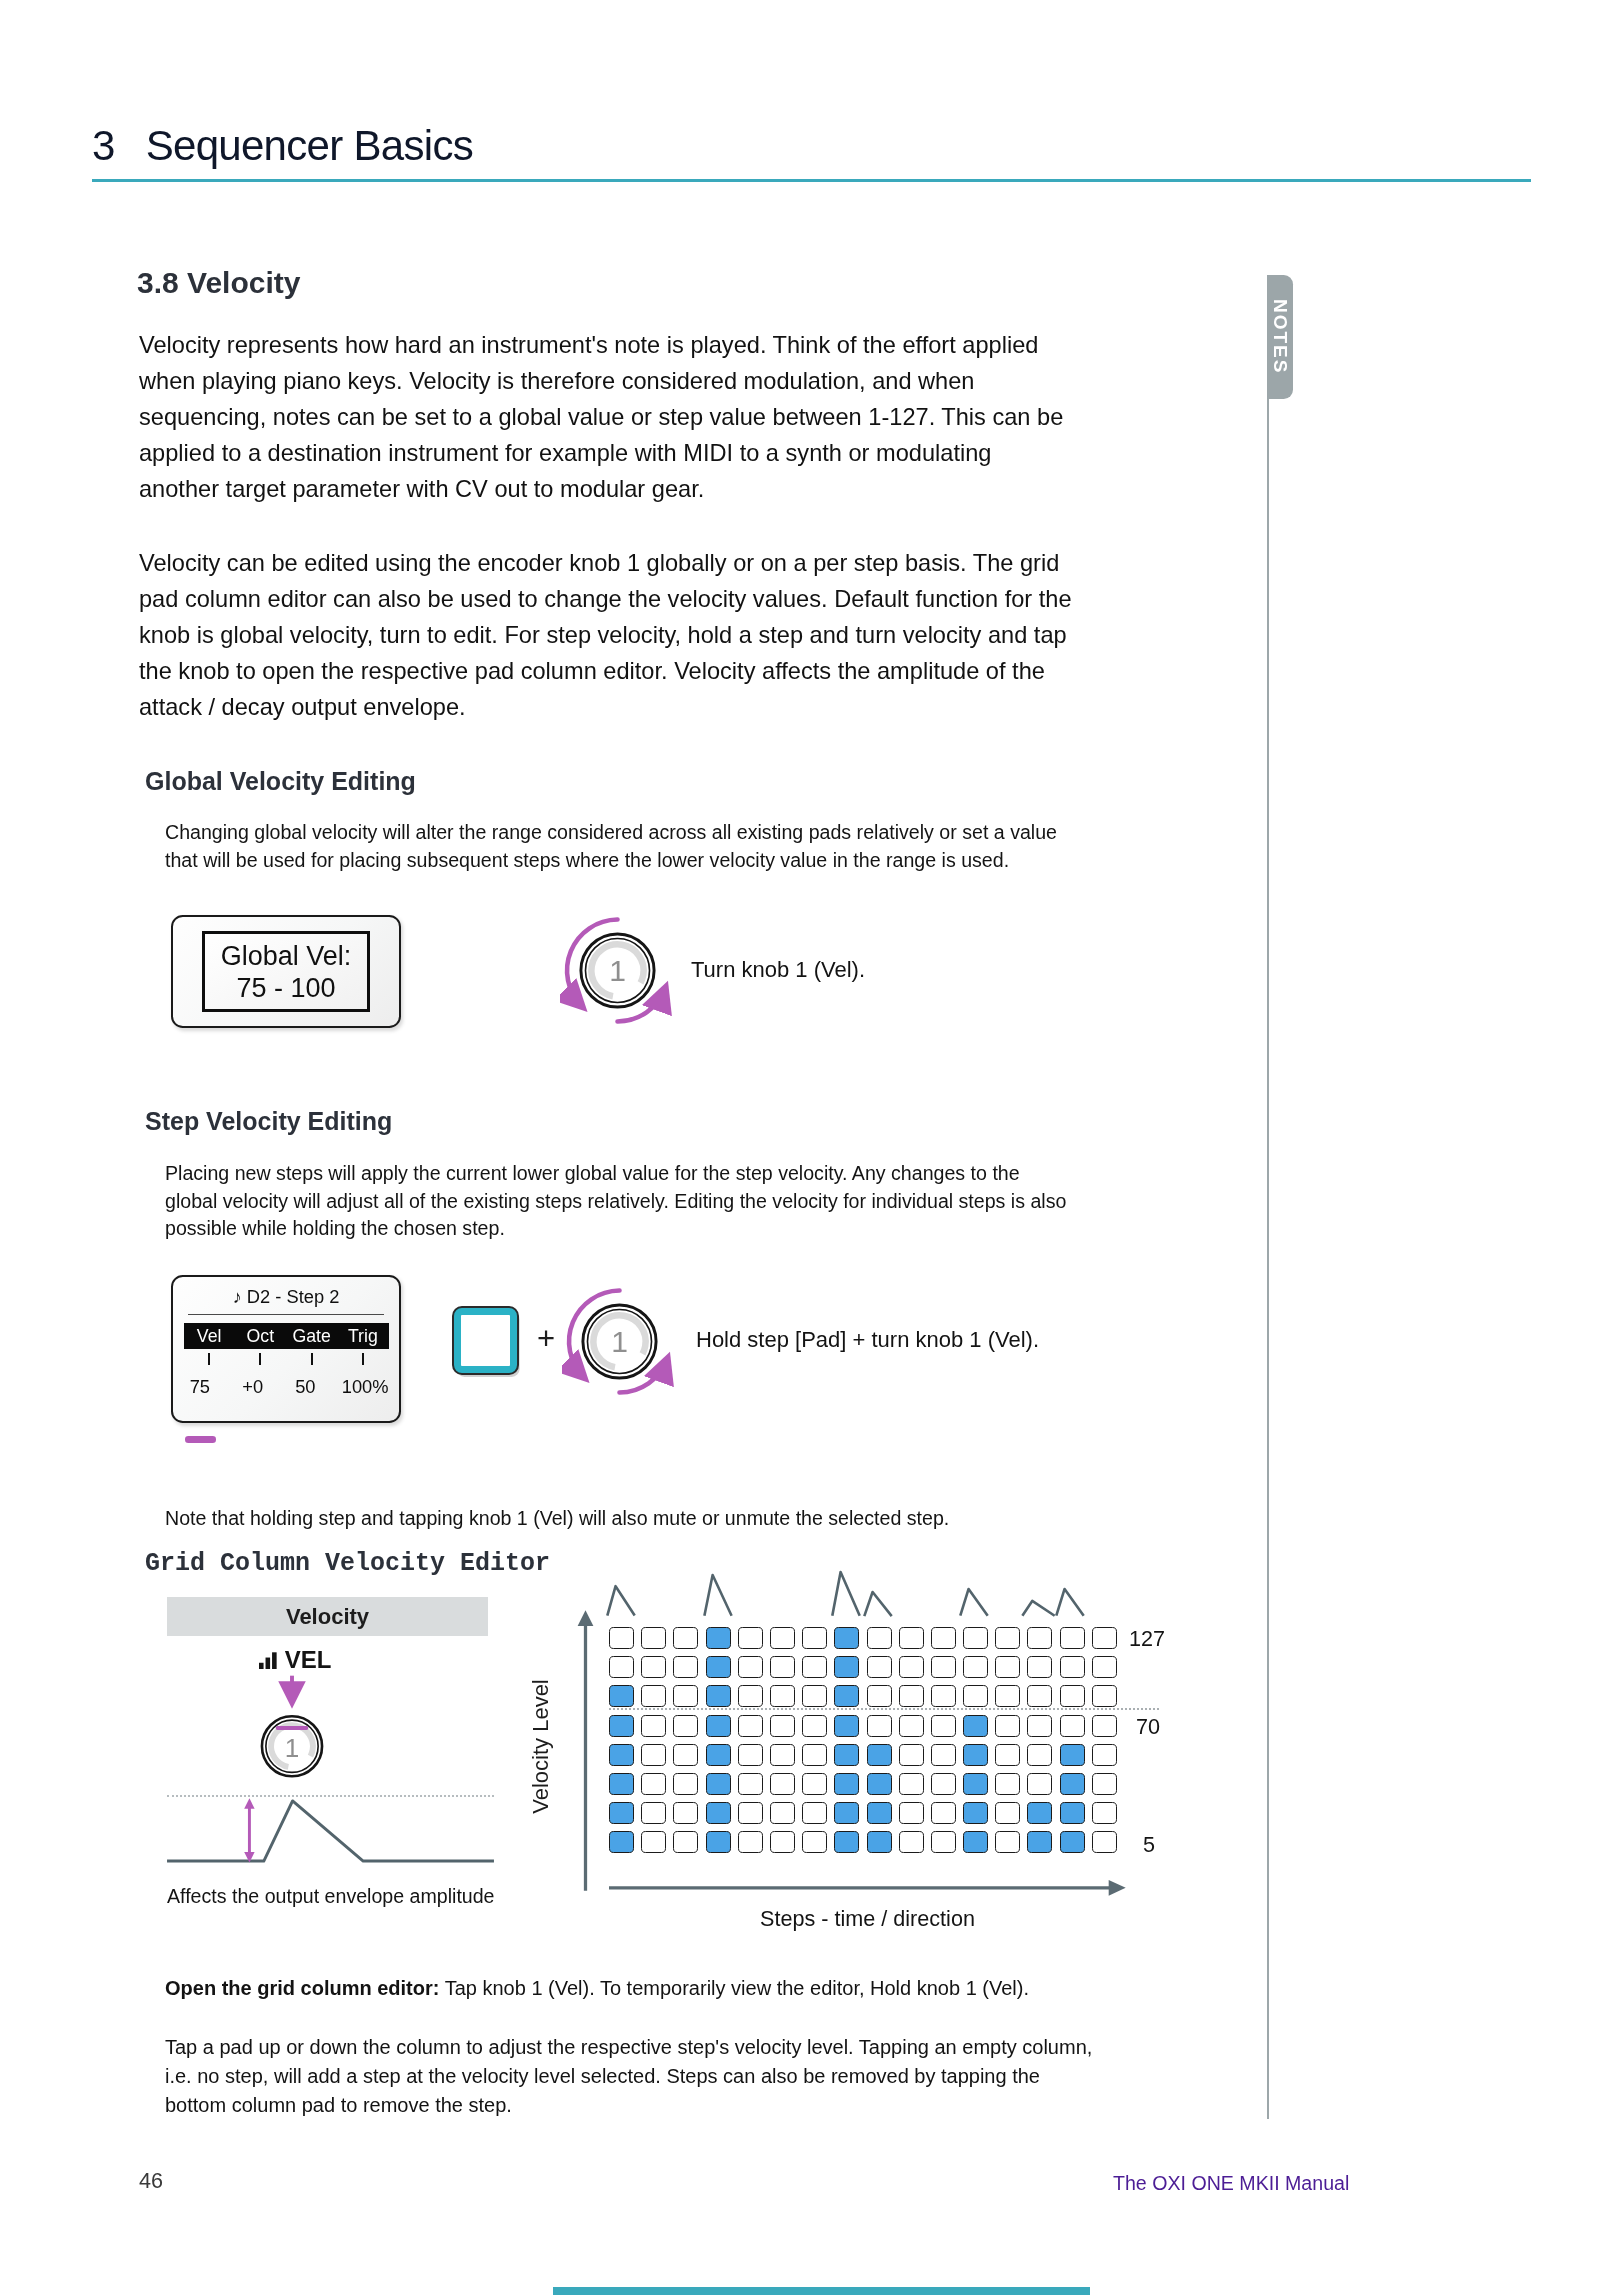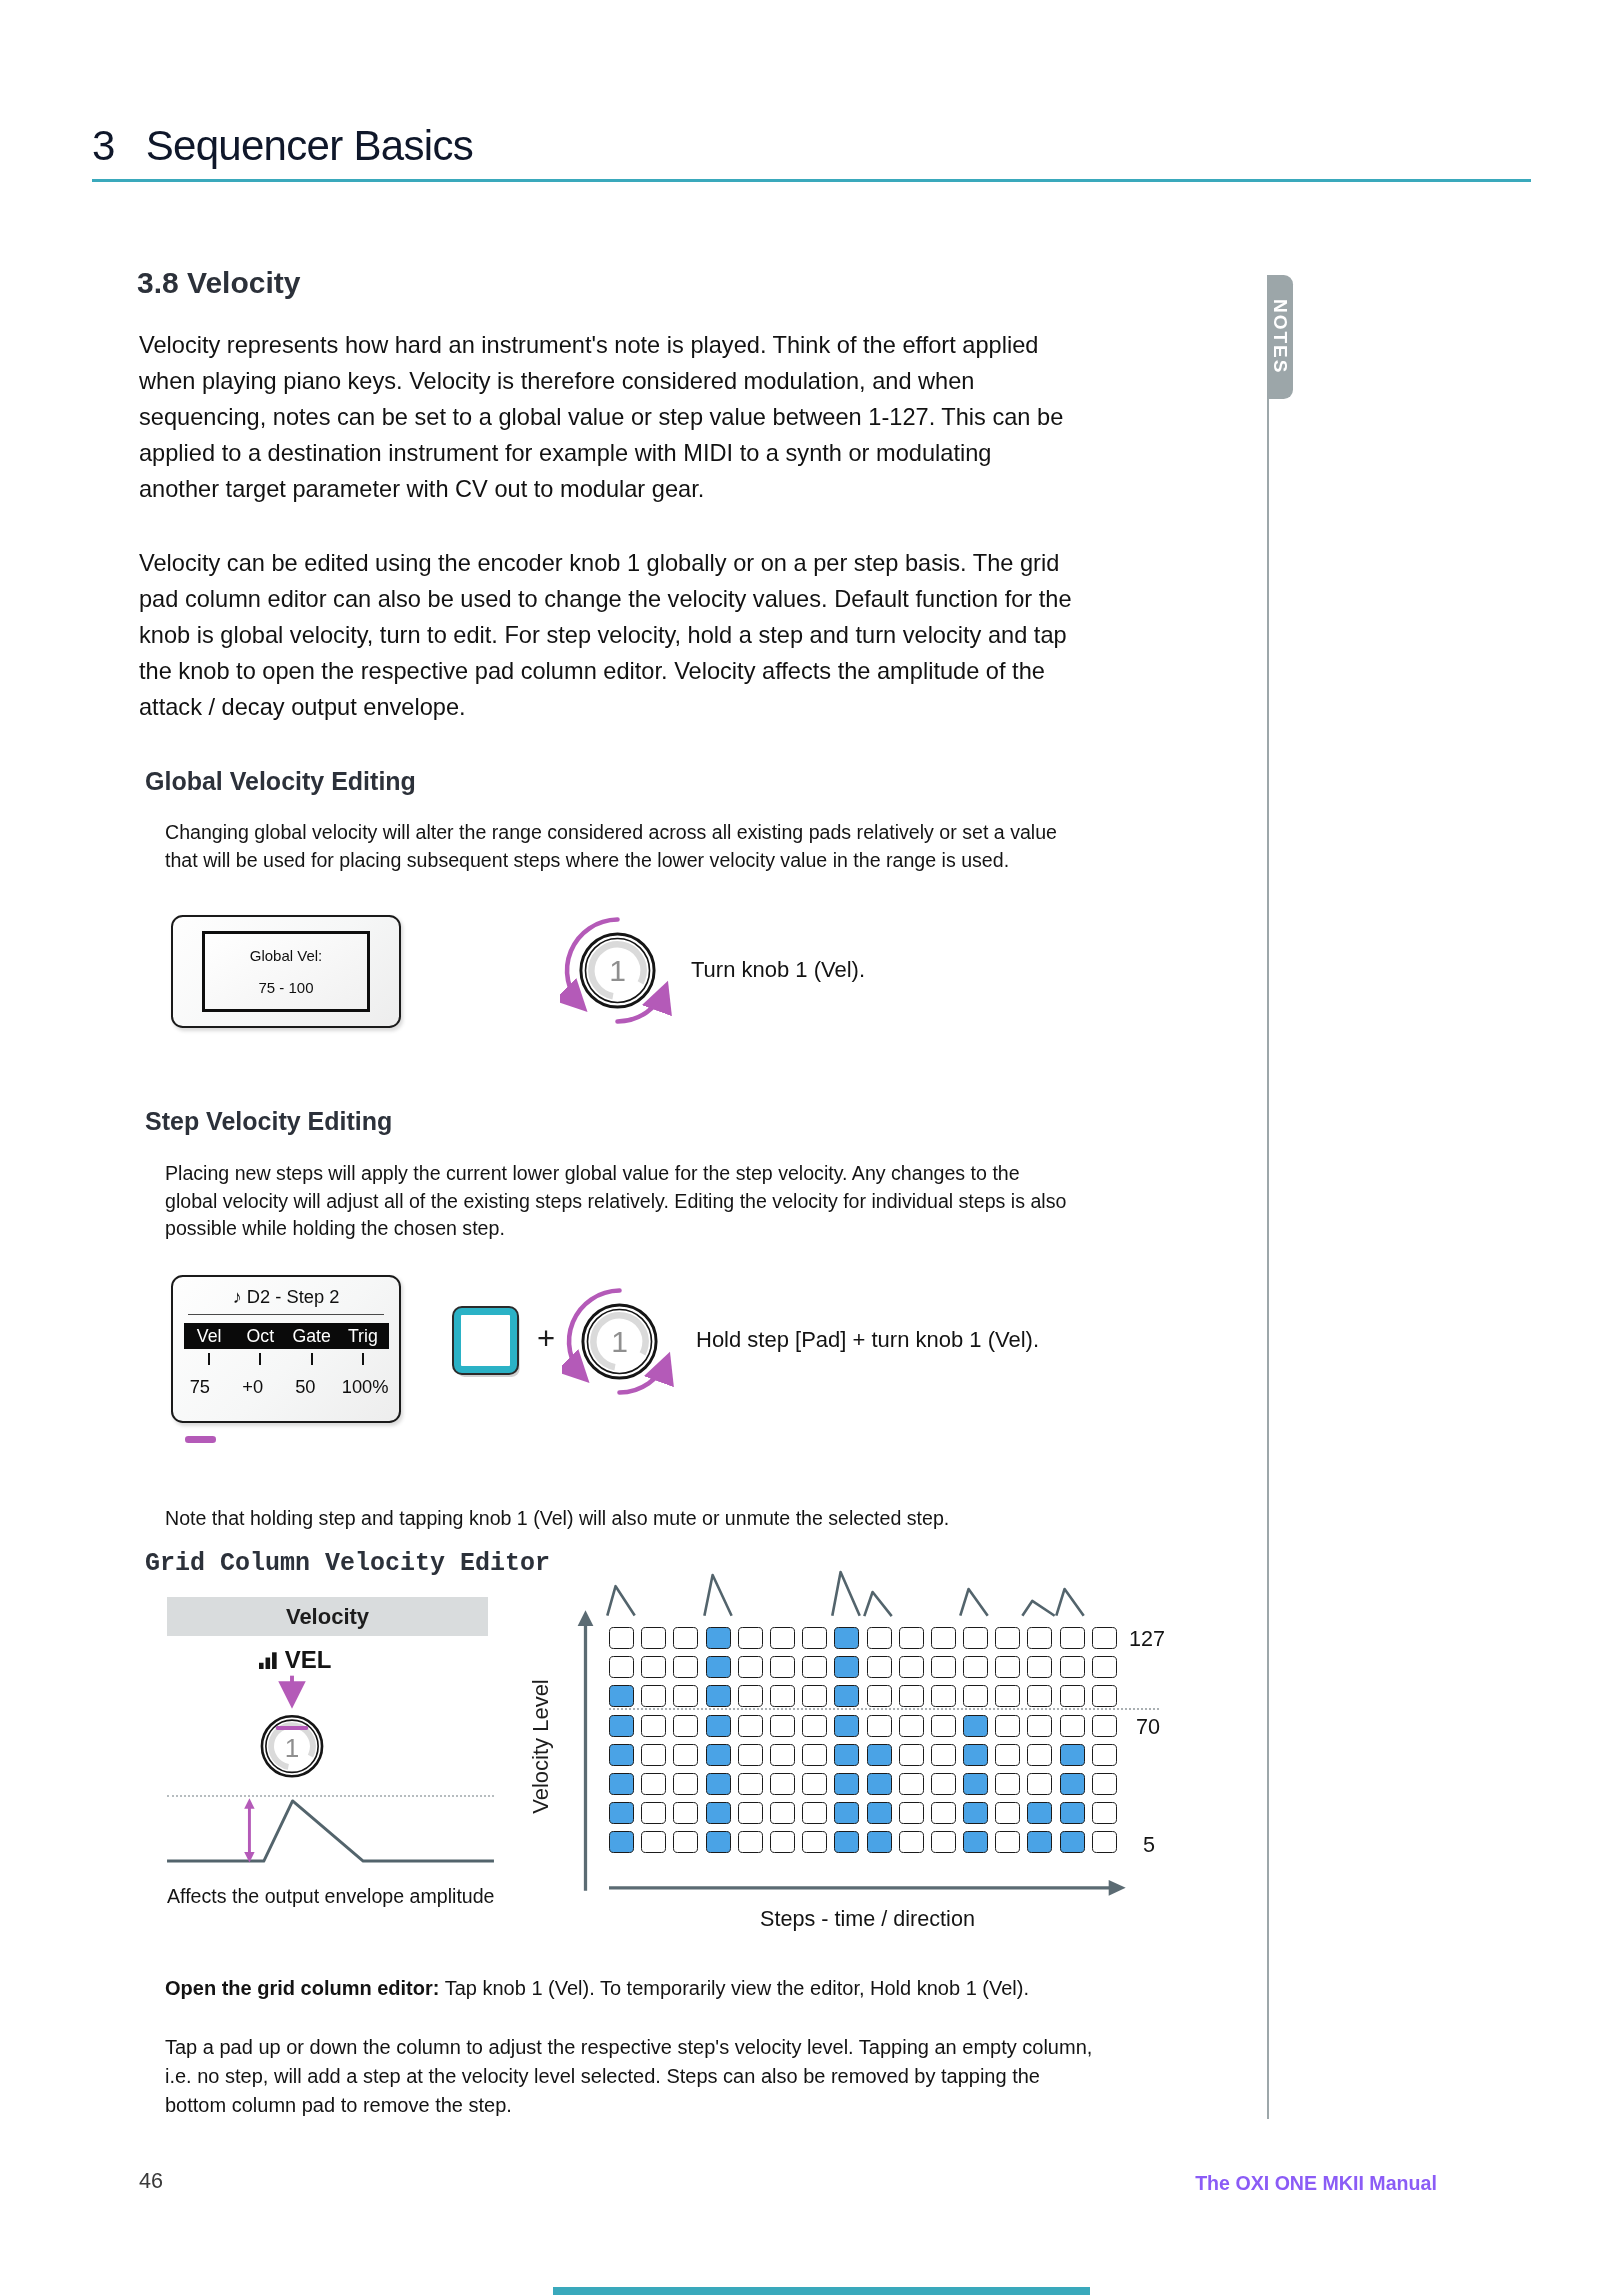--- a/index.html
+++ b/index.html
@@ -38,21 +38,21 @@
   #tap-text { left:165px; top:2033px; width:1073px; font-size:20px; line-height:29px; white-space:pre-line; }
 
   
   .screen { border:2px solid #1A1A1A; border-radius:11.8px;
             background:linear-gradient(135deg,#fefefe 0%,#f6f7f7 55%,#ededed 100%);
             box-shadow:2px 2.6px 3.9px rgba(0,0,0,0.15); }
   #screen1 { left:171px; top:915px; width:230px; height:113px; }
   #screen1-inner { position:absolute; left:29px; top:14.4px; right:29px; bottom:14.4px;
                    border:3.3px solid #0E0E0E; background:linear-gradient(150deg,#ffffff,#f1f1f1);
                    display:flex; flex-direction:column; align-items:center; justify-content:center;
-                   font-size:15px; line-height:32px; color:#101010; text-align:center; }
+                   font-size:27px; line-height:32px; color:#101010; text-align:center; }
   #screen2 { left:171px; top:1275px; width:230px; height:148px; padding:9.2px 10.5px 0 10.5px; }
   #screen2-title { text-align:center; font-size:18.3px; color:#101010; }
   #screen2-divider { width:196px; height:1.3px; background:#4a4a4a; margin:5.9px auto 0; }
   .param-row { display:flex; margin-top:0; }
   .param-row > * { flex:1; display:flex; align-items:center; justify-content:center; }
   #param-bar { background:#0A0A0A; height:26px; margin-top:7.9px; }
   #param-bar span { color:#ffffff; font-size:17.7px; }
   #param-ticks { height:19.6px; }
   #param-ticks .tick { width:2px; height:11.8px; background:#111; flex:none; margin:3.9px auto 0; }
   #param-ticks > div { display:block; }
@@ -90,21 +90,21 @@
   .axis-val { font-size:21.6px; color:#141414; }
   #val-127 { left:1129px; top:1626px; }
   #val-70 { left:1136px; top:1714px; }
   #val-5 { left:1143px; top:1832px; }
   #y-label { left:528px; top:1884px; width:275px; text-align:center; font-size:22px; color:#1d1d1d;
              transform:rotate(-90deg); transform-origin:top left; }
   #x-label { left:609px; top:1906px; width:517px; text-align:center; font-size:21.6px; color:#141414; }
 
   
   #page-number { left:139px; top:2168px; font-size:21.6px; color:#3a3a3a; }
-  #manual-title { left:1113px; top:2172px; width:406px; text-align:center; font-size:19.6px; color:#8b5cf6;font-weight:bold; }
+  #manual-title { left:1113px; top:2172px; width:406px; text-align:left; font-size:19.6px; color:#4c1d95; }
   #bottom-bar { left:553px; top:2287px; width:537px; height:8.5px; background:#3AA9BC; }
 </style>
 </head>
 <body>
 
 <div class="abs" id="chapter-header">
   <span class="num">3</span><span>Sequencer Basics</span>
 </div>
 <div class="abs" id="header-rule"></div>
 

